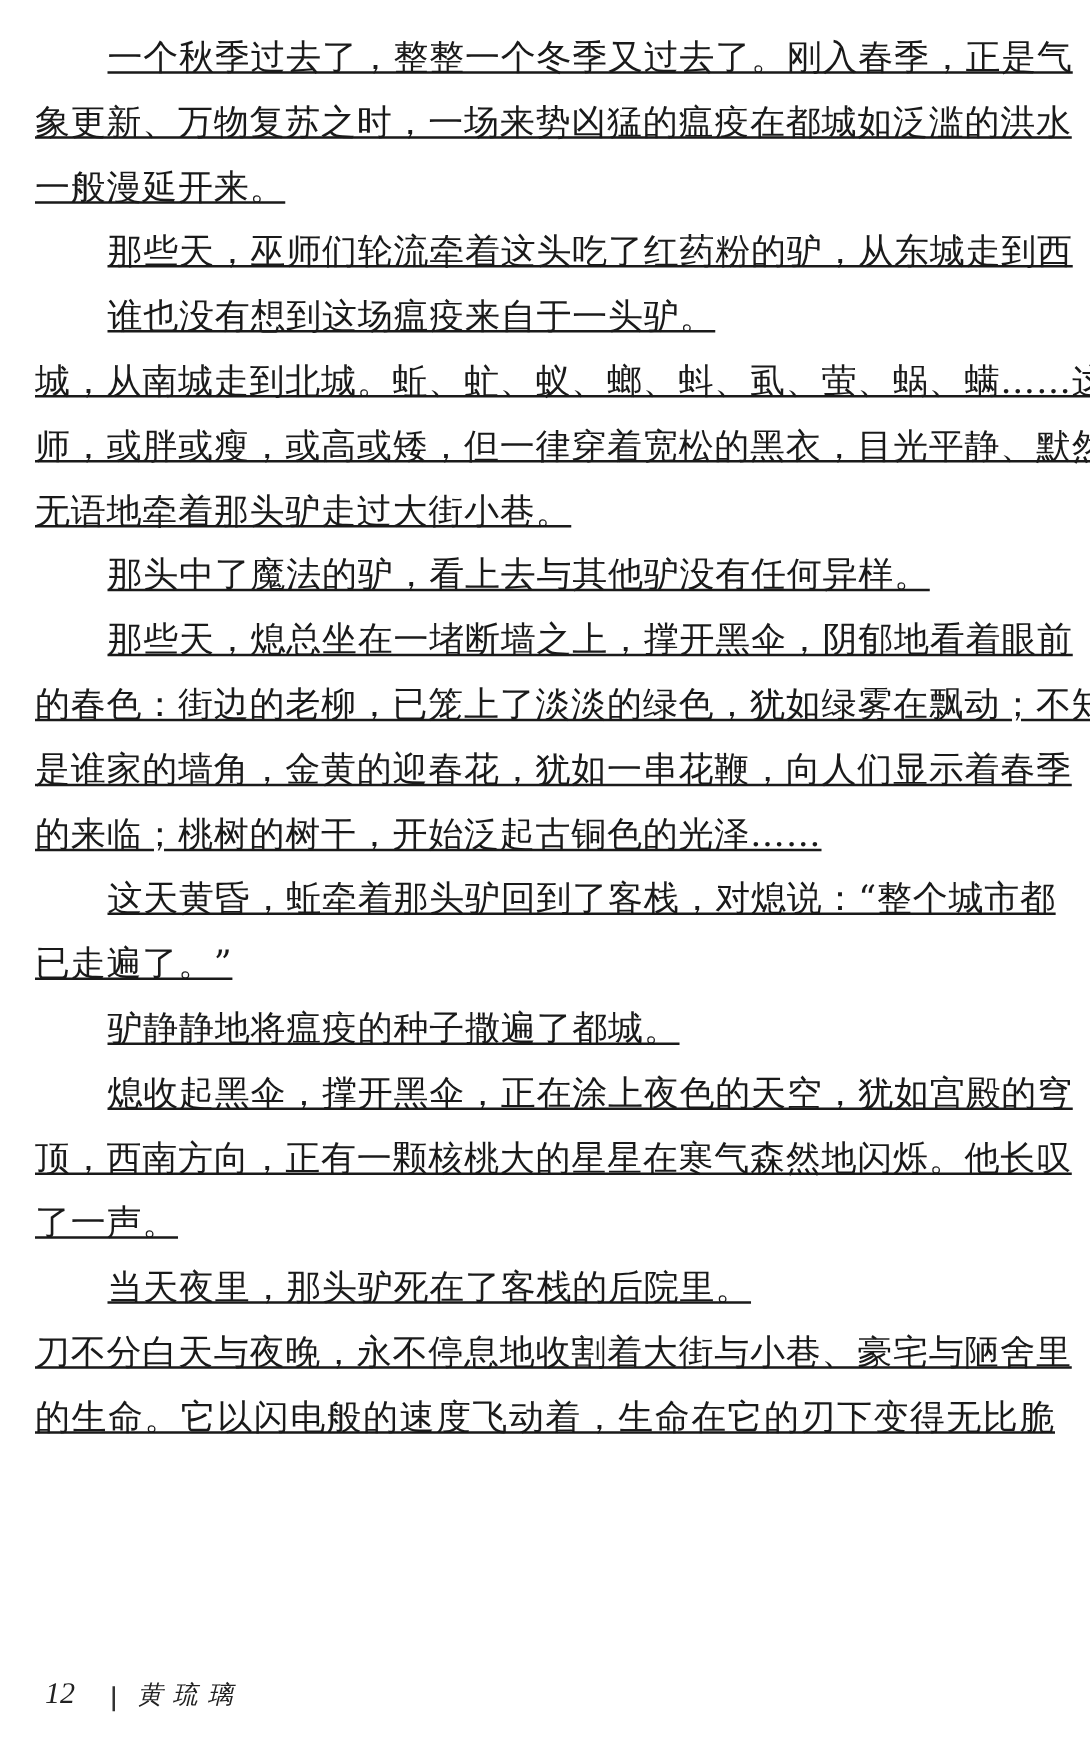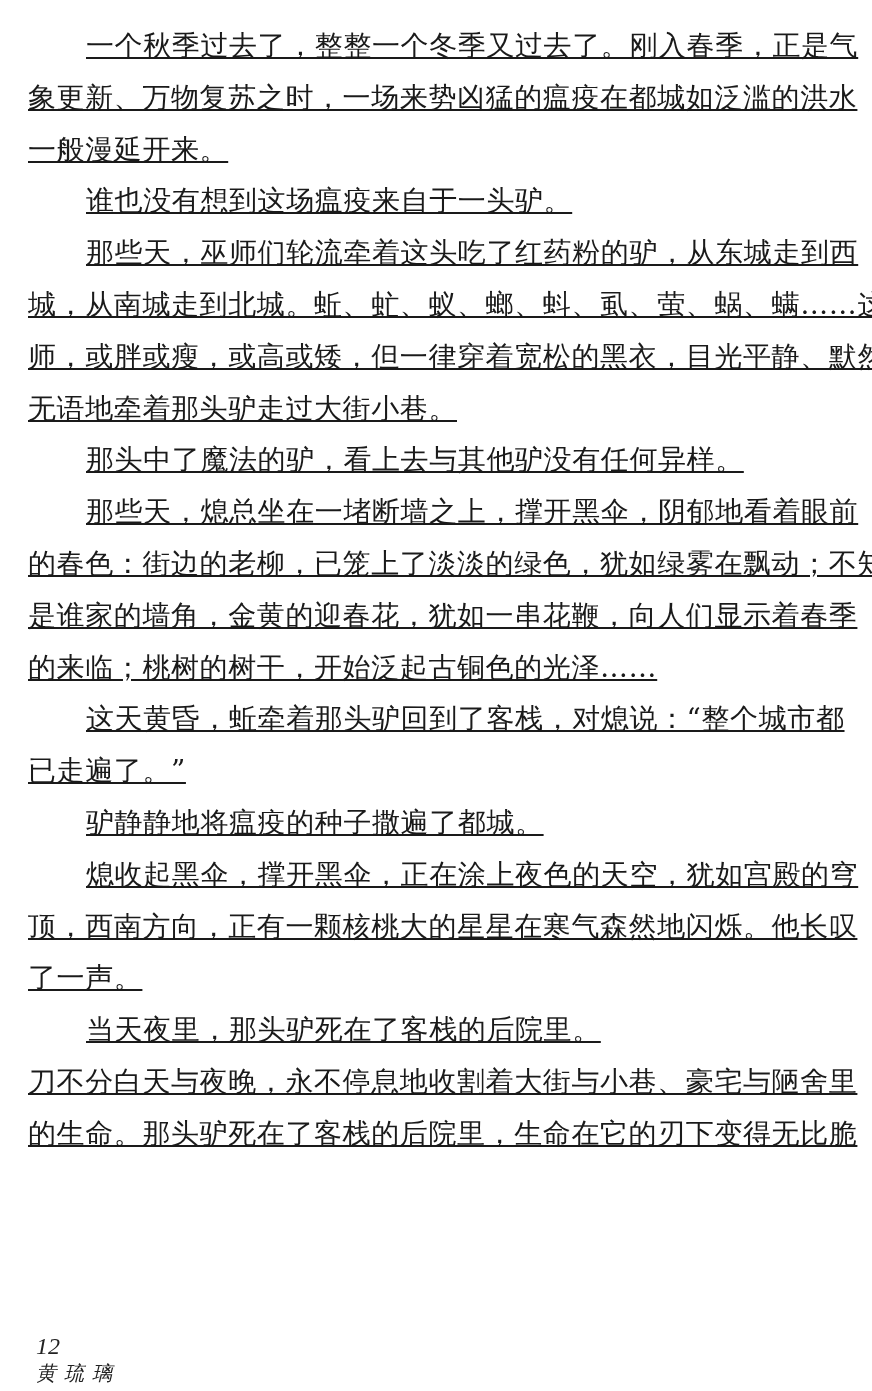--- a/index.html
+++ b/index.html
@@ -38,23 +38,22 @@
     }
     .line.last {
       text-align-last: left;
     }
     .footer {
       position: absolute;
       left: 36px;
       top: 1333px;
       height: 36px;
       display: flex;
-      align-items: flex-start;
+      align-items: flex-end;
       color: #222;
-      flex-direction: column;
     }
     .page-number {
       font-family: "Liberation Serif", "DejaVu Serif", serif;
       font-style: italic;
       font-size: 24px;
       width: 40px;
     }
     .footer-divider {
       width: 2px;
       height: 20px;
@@ -69,38 +68,38 @@
       font-style: italic;
     }
   </style>
 </head>
 <body>
 
 <div class="page">
   <div class="line indent">一个秋季过去了，整整一个冬季又过去了。刚入春季，正是气</div>
   <div class="line">象更新、万物复苏之时，一场来势凶猛的瘟疫在都城如泛滥的洪水</div>
   <div class="line last">一般漫延开来。</div>
+  <div class="line indent">那些天，巫师们轮流牵着这头吃了红药粉的驴，从东城走到西</div>
   <div class="line indent last">谁也没有想到这场瘟疫来自于一头驴。</div>
-  <div class="line indent">那些天，巫师们轮流牵着这头吃了红药粉的驴，从东城走到西</div>
   <div class="line">城，从南城走到北城。蚯、虻、蚁、螂、蚪、虱、萤、蜗、螨……这些巫</div>
   <div class="line">师，或胖或瘦，或高或矮，但一律穿着宽松的黑衣，目光平静、默然</div>
   <div class="line last">无语地牵着那头驴走过大街小巷。</div>
   <div class="line indent last">那头中了魔法的驴，看上去与其他驴没有任何异样。</div>
   <div class="line indent">那些天，熄总坐在一堵断墙之上，撑开黑伞，阴郁地看着眼前</div>
   <div class="line">的春色：街边的老柳，已笼上了淡淡的绿色，犹如绿雾在飘动；不知</div>
   <div class="line">是谁家的墙角，金黄的迎春花，犹如一串花鞭，向人们显示着春季</div>
   <div class="line last">的来临；桃树的树干，开始泛起古铜色的光泽……</div>
   <div class="line indent">这天黄昏，蚯牵着那头驴回到了客栈，对熄说：“整个城市都</div>
   <div class="line last">已走遍了。”</div>
   <div class="line indent last">驴静静地将瘟疫的种子撒遍了都城。</div>
   <div class="line indent">熄收起黑伞，撑开黑伞，正在涂上夜色的天空，犹如宫殿的穹</div>
   <div class="line">顶，西南方向，正有一颗核桃大的星星在寒气森然地闪烁。他长叹</div>
   <div class="line last">了一声。</div>
   <div class="line indent last">当天夜里，那头驴死在了客栈的后院里。</div>
   <div class="line">刀不分白天与夜晚，永不停息地收割着大街与小巷、豪宅与陋舍里</div>
-  <div class="line">的生命。那头驴死在了客栈的后院里，生命在它的刃下变得无比脆</div>
+  <div class="line">的生命。它以闪电般的速度飞动着，生命在它的刃下变得无比脆</div>
 </div>
 
 <div class="footer">
   <span class="page-number">12</span>
   <span class="footer-divider"></span>
   <span class="footer-title">黄琉璃</span>
 </div>
 
 </body></html>

